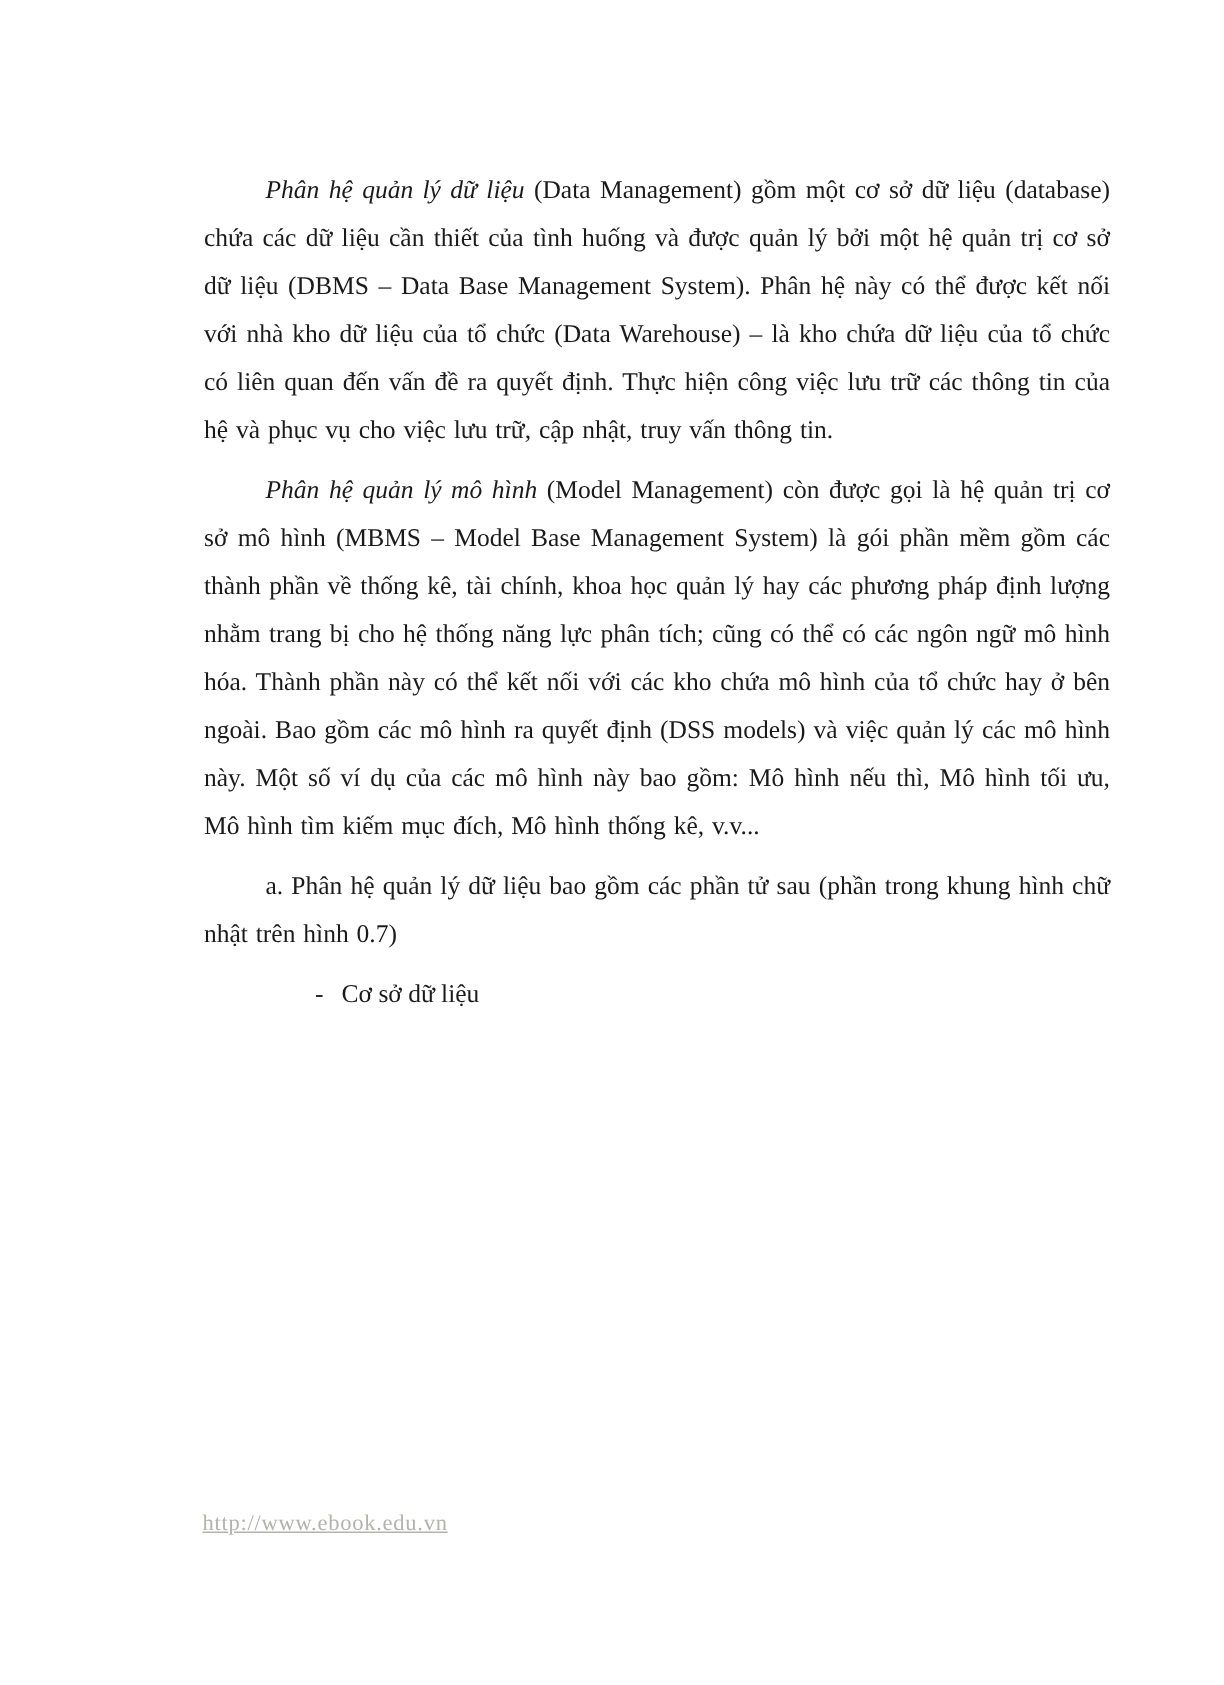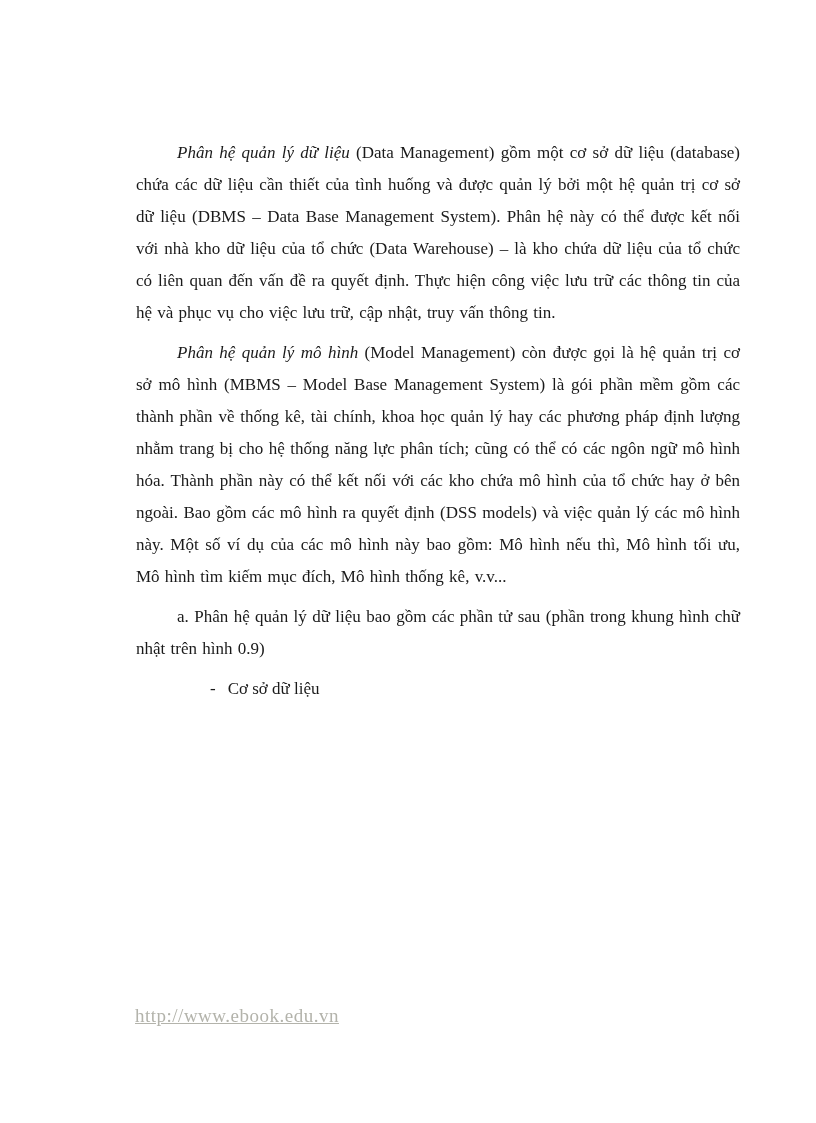--- a/index.html
+++ b/index.html
@@ -10,21 +10,21 @@
   body {
     width: 816px;
     height: 1123px;
     position: relative;
     font-family: "Liberation Serif", "DejaVu Serif", serif;
     color: #1a1a1a;
     overflow: hidden;
   }
   .page {
     position: absolute;
-    top: 137px;
+    top: 111px;
     left: 136px;
     width: 604px;
   }
   .para {
     margin: 0 0 8px 0;
     font-size: 17px;
     line-height: 32px;
     text-align: justify;
     text-indent: 41px;
     word-spacing: 1px;
@@ -38,42 +38,42 @@
     line-height: 32px;
     padding-left: 74px;
   }
   .list-label {
     margin-left: 12px;
   }
   .watermark {
     position: absolute;
     left: 135px;
     top: 1006px;
-    font-size: 19px;
+    font-size: 15px;
     line-height: 20px;
     color: #b3b3ab;
     text-decoration: underline;
     text-decoration-color: #b3b3ab;
     font-family: "Liberation Serif", "DejaVu Serif", serif;
     letter-spacing: 0.5px;
   }
 </style>
 </head>
 <body>
 
 <div class="page">
 
   <p class="para"><i>Phân hệ quản lý dữ liệu</i><span> (Data Management) gồm một cơ sở dữ liệu (database) chứa các dữ liệu cần thiết của tình huống và được quản lý bởi một hệ quản trị cơ sở dữ liệu (DBMS – Data Base Management System). Phân hệ này có thể được kết nối với nhà kho dữ liệu của tổ chức (Data Warehouse) – là kho chứa dữ liệu của tổ chức có liên quan đến vấn đề ra quyết định. Thực hiện công việc lưu trữ các thông tin của hệ và phục vụ cho việc lưu trữ, cập nhật, truy vấn thông tin.</span></p>
 
   <p class="para"><i>Phân hệ quản lý mô hình</i><span> (Model Management) còn được gọi là hệ quản trị cơ sở mô hình (MBMS – Model Base Management System) là gói phần mềm gồm các thành phần về thống kê, tài chính, khoa học quản lý hay các phương pháp định lượng nhằm trang bị cho hệ thống năng lực phân tích; cũng có thể có các ngôn ngữ mô hình hóa. Thành phần này có thể kết nối với các kho chứa mô hình của tổ chức hay ở bên ngoài. Bao gồm các mô hình ra quyết định (DSS models) và việc quản lý các mô hình này. Một số ví dụ của các mô hình này bao gồm: Mô hình nếu thì, Mô hình tối ưu, Mô hình tìm kiếm mục đích, Mô hình thống kê, v.v...</span></p>
 
 
 
 
-  <p class="para"><i></i><span>a. Phân hệ quản lý dữ liệu bao gồm các phần tử sau (phần trong khung hình chữ nhật trên hình 0.9)</span></p>
+  <p class="para"><i></i><span>a. Phân hệ quản lý dữ liệu bao gồm các phần tử sau (phần trong khung hình chữ nhật trên hình 0.7)</span></p>
 
   <div class="list-item">
     <span>-</span><span class="list-label">Cơ sở dữ liệu</span>
   </div>
 
 </div>
 
 <div class="watermark">http://www.ebook.edu.vn</div>
 
 </body></html>

